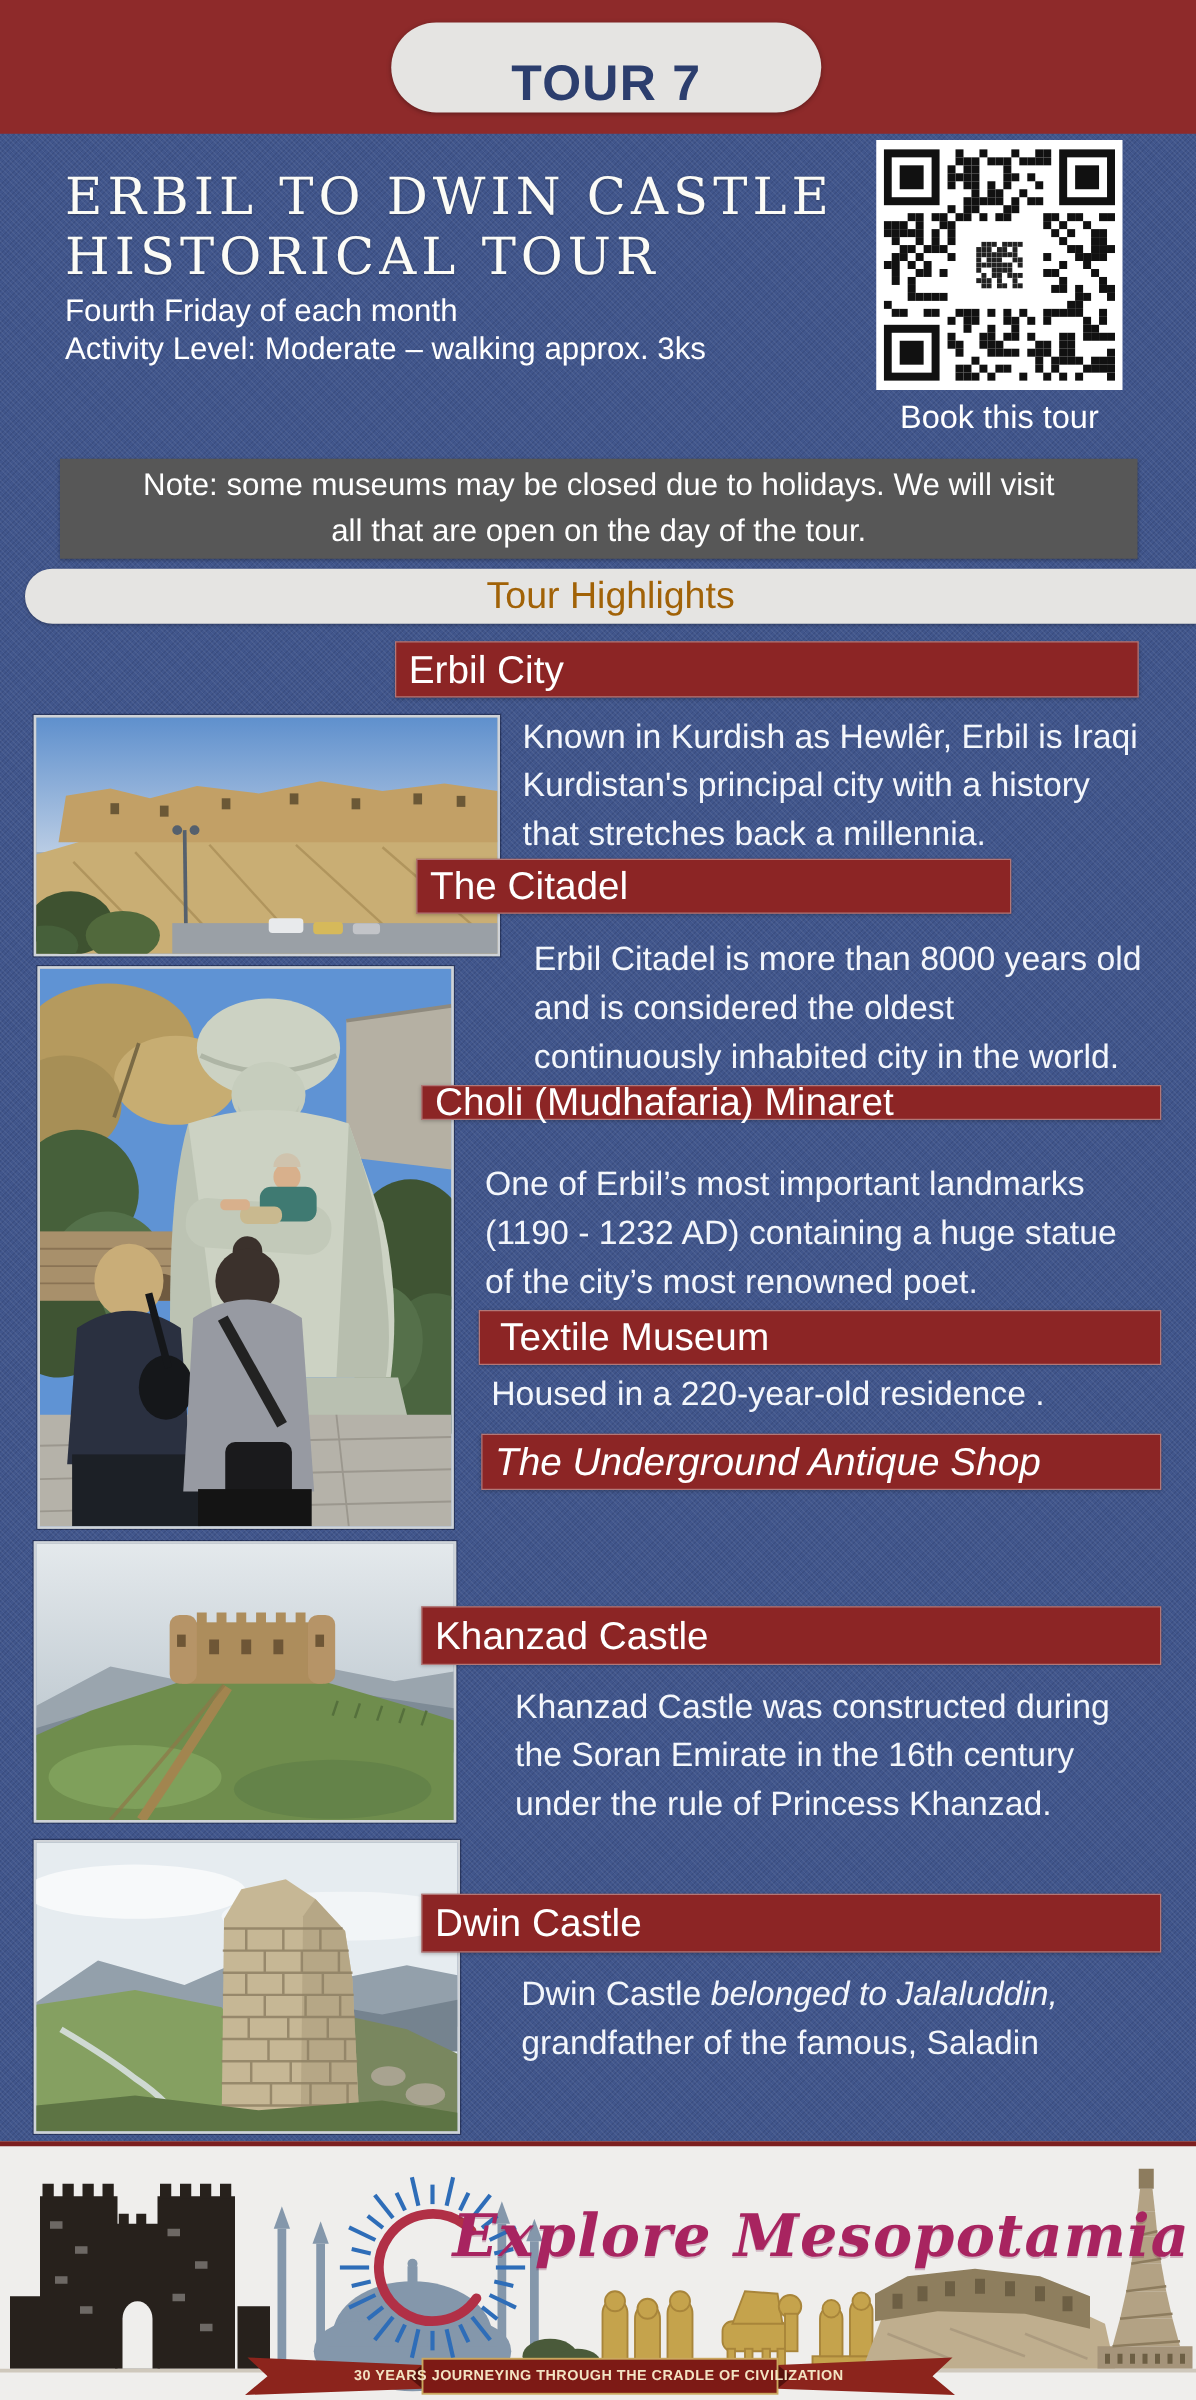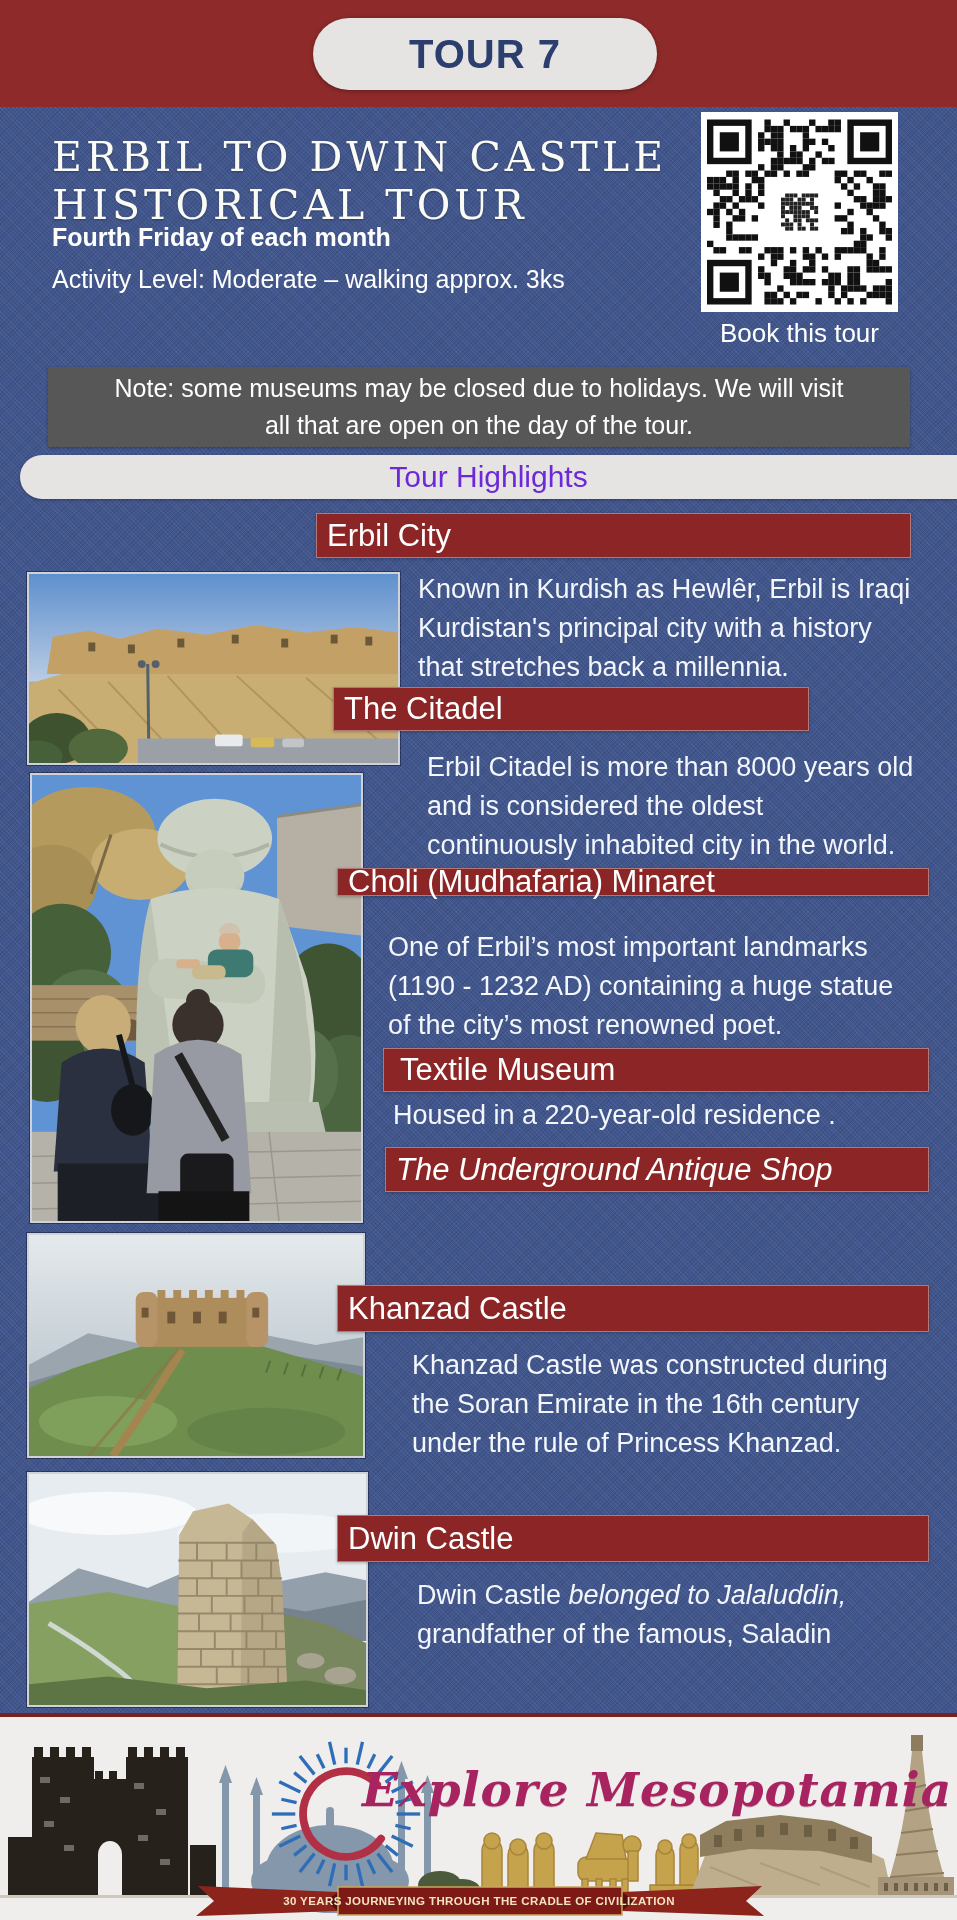--- a/index.html
+++ b/index.html
@@ -6,38 +6,38 @@
   .page{position:relative;width:957px;height:1920px;overflow:hidden;
         font-family:"Liberation Sans",sans-serif;
         background-color:#41568c;
         background-image:
           repeating-linear-gradient(45deg, rgba(255,255,255,.055) 0 1px, transparent 1px 3px),
           repeating-linear-gradient(-45deg, rgba(5,10,40,.10) 0 1px, transparent 1px 3px);}
   .abs{position:absolute;}
   
   .header-band{left:0;top:0;width:957px;height:107px;background:#8e2a2a;}
   .tour-pill{left:313px;top:18px;width:344px;height:72px;border-radius:36px;background:#e5e4e2;
-             display:flex;align-items:center;justify-content:center;
+             display:flex;align-items:flex-end;justify-content:center;
              color:#2c3e6e;font-weight:bold;font-size:40px;letter-spacing:1px;box-shadow:0 1px 4px rgba(0,0,0,.35);}
   
   .title{left:52px;color:#fbfbf6;font-family:"DejaVu Serif",serif;font-size:41px;letter-spacing:4px;
          text-shadow:0 1px 2px rgba(0,0,0,.3);white-space:nowrap;}
   .sub{left:52px;color:#ffffff;font-size:25px;white-space:nowrap;}
   .qr-box{left:701px;top:112px;width:197px;height:200px;background:#ffffff;padding:6px;box-sizing:border-box;}
   .qr-box svg{width:100%;height:100%;display:block;}
   .qr-caption{left:701px;top:318px;width:197px;text-align:center;color:#ffffff;font-size:26px;}
   
   .note-bar{left:48px;top:367px;width:862px;height:80px;background:#575757;color:#ffffff;
             font-size:25px;line-height:37px;text-align:center;white-space:pre-line;
             display:flex;align-items:center;justify-content:center;box-shadow:0 1px 3px rgba(0,0,0,.3);}
   .note-bar div{width:100%;}
   
   .highlights-pill{left:20px;top:455px;width:937px;height:44px;background:#e5e4e2;
                    border-radius:24px 0 0 24px;display:flex;align-items:center;justify-content:center;
-                   color:#6d28d9;font-size:30px;box-shadow:0 1px 3px rgba(0,0,0,.3);}
+                   color:#a16207;font-size:30px;box-shadow:0 1px 3px rgba(0,0,0,.3);}
   .highlights-pill span{margin-right:457px;margin-left:auto;transform:translateX(228px);}
   
   .band{background:#8c2525;border:1px solid rgba(225,220,220,.45);box-sizing:border-box;
         color:#ffffff;font-size:31px;display:flex;align-items:center;padding-left:10px;z-index:3;
         box-shadow:0 1px 3px rgba(0,0,0,.25);}
   
   .desc{color:#f3f6fb;font-size:27px;line-height:39px;white-space:pre-line;z-index:2;}
   .desc i{font-style:italic;}
   
   .photo{border:2px solid #cfd3d8;box-sizing:border-box;box-shadow:0 0 0 1px rgba(10,15,40,.45);z-index:1;background:#9ab;}
@@ -58,21 +58,21 @@
 
 <div class="page">
 
   <div class="abs header-band"></div>
   <div class="abs tour-pill">
     <span>TOUR 7</span>
   </div>
 
   <div class="abs title" style="top:133px;">ERBIL TO DWIN CASTLE</div>
   <div class="abs title" style="top:181px;">HISTORICAL TOUR</div>
-  <div class="abs sub" style="top:223px;font-weight:bold;">Fourth Friday of each month</div>
+  <div class="abs sub" style="top:235px;">Fourth Friday of each month</div>
   <div class="abs sub" style="top:265px;">Activity Level: Moderate – walking approx. 3ks</div>
 
   <div class="abs qr-box">
     <svg id="qr" viewBox="0 0 29 29">
         <rect x="0" y="9" width="1" height="1" fill="#111"></rect>
         <rect x="0" y="10" width="1" height="1" fill="#111"></rect>
         <rect x="0" y="14" width="1" height="1" fill="#111"></rect>
         <rect x="0" y="19" width="1" height="1" fill="#111"></rect>
         <rect x="1" y="9" width="1" height="1" fill="#111"></rect>
         <rect x="1" y="10" width="1" height="1" fill="#111"></rect>

